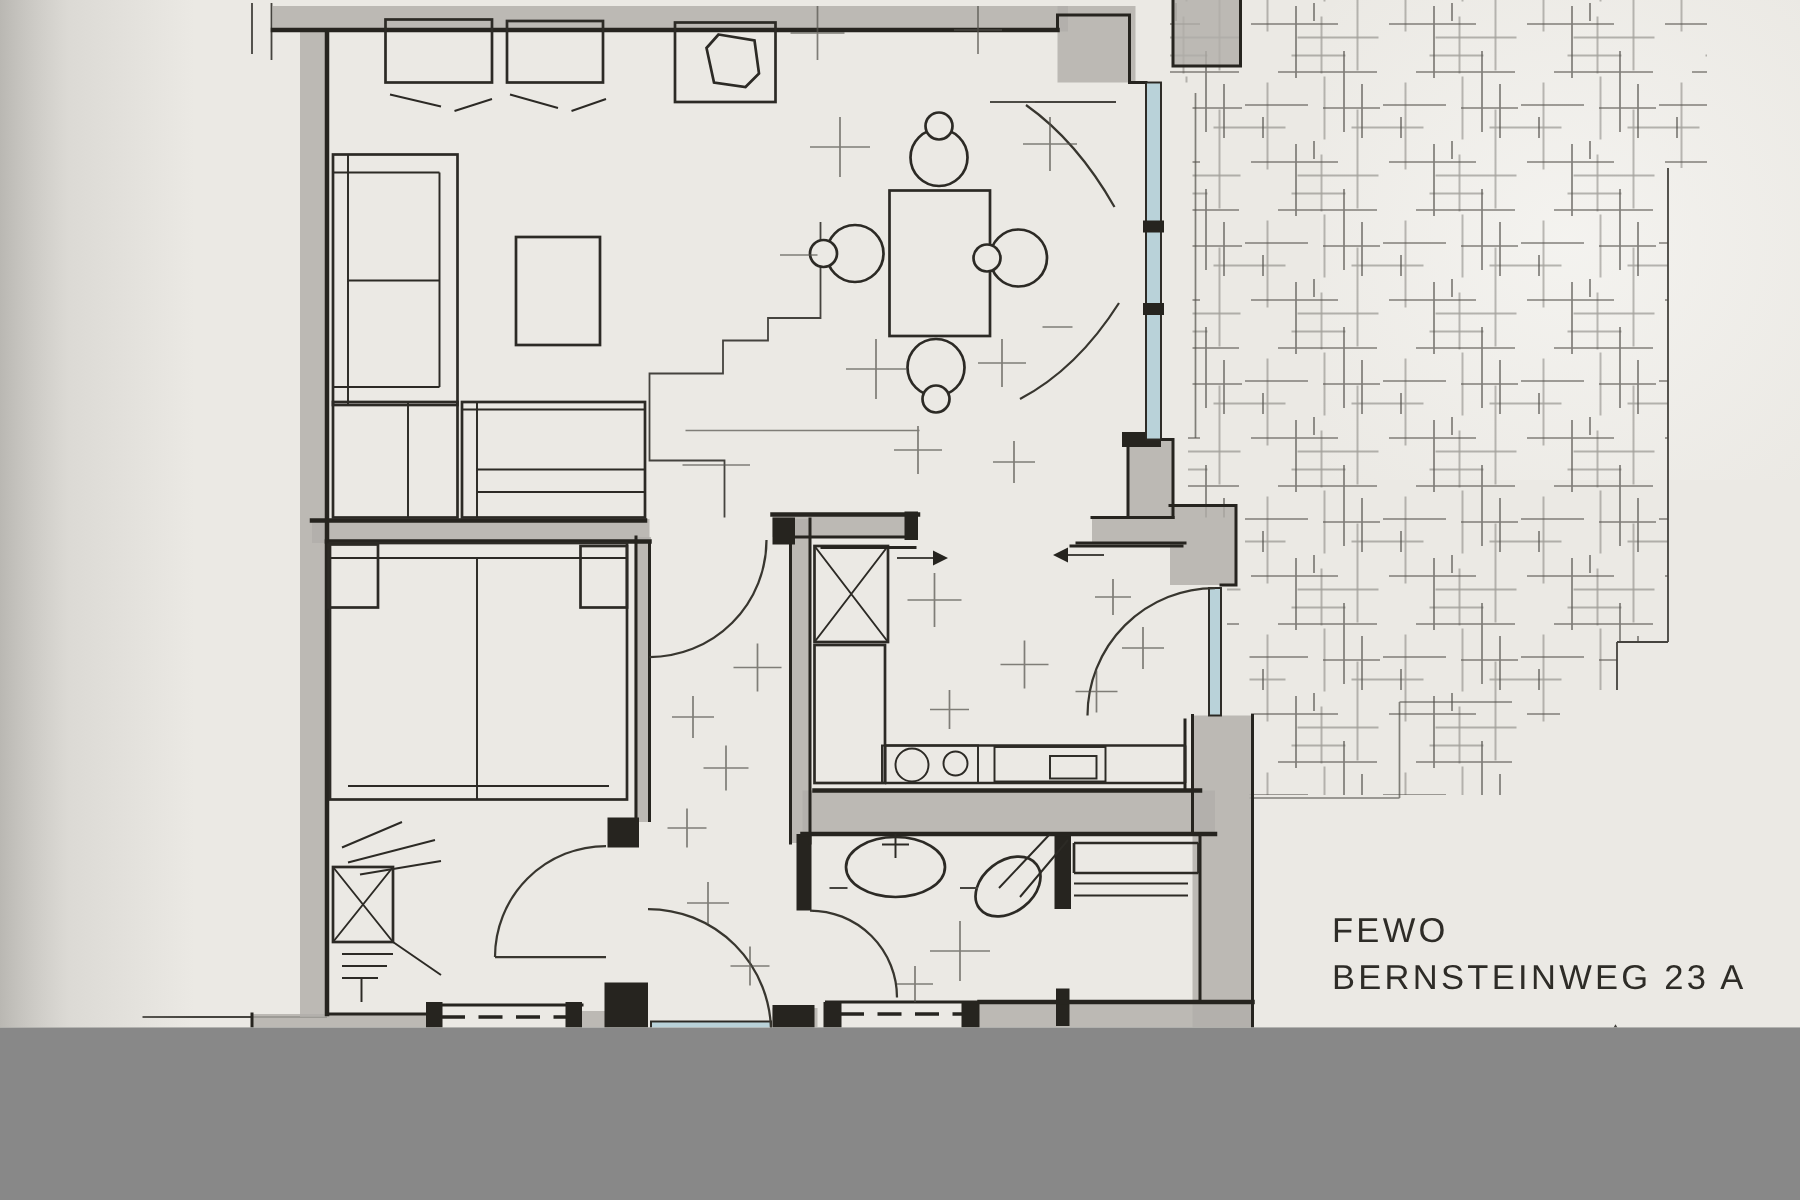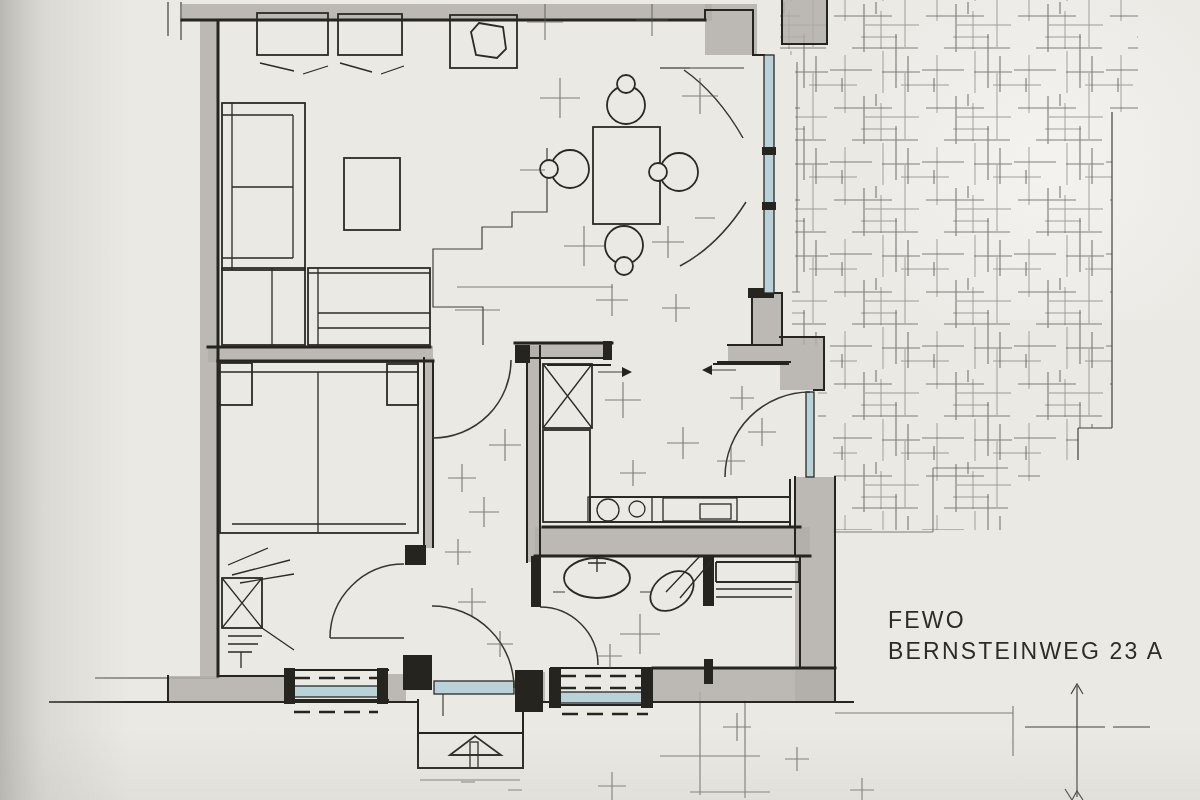--- a/index.html
+++ b/index.html
@@ -1,20 +1,20 @@
 <!DOCTYPE html>
 <html style="--paper: #ebe9e4; --ink: #26241f; --wall-shading: #b1afa9; --pencil: #56544e; --glazing: #b9d2d9;"><head>
 <meta charset="utf-8">
 <style>
   :root{
     --paper:#ebe9e4; --ink:#26241f; --wall-shading:#b1afa9;
     --pencil:#56544e; --glazing:#b9d2d9;
   }
   html,body{margin:0;padding:0;background:#888;}
-  .stage{position:relative;width:1200px;height:800px;background:var(--paper);overflow:hidden;}
+  .stage{position:relative;width:1200px;height:685px;background:var(--paper);overflow:hidden;}
   svg{display:block}
   .wall{fill:var(--wall-shading);opacity:.82}
   .blk{fill:var(--ink)}
   .ln{stroke:var(--ink);stroke-width:3;fill:none;stroke-linecap:square}
   .ln2{stroke:var(--ink);stroke-width:2;fill:none;stroke-linecap:square}
   .fur{stroke:#2c2a25;stroke-width:1.8;fill:none;stroke-linejoin:miter}
   .fur2{stroke:#2c2a25;stroke-width:1.3;fill:none}
   .thin{stroke:#45433e;stroke-width:1.2;fill:none}
   .pencil{stroke:var(--pencil);stroke-width:1.15;fill:none;opacity:.72}
   .pencil2{stroke:var(--pencil);stroke-width:1.05;fill:none;opacity:.5}

